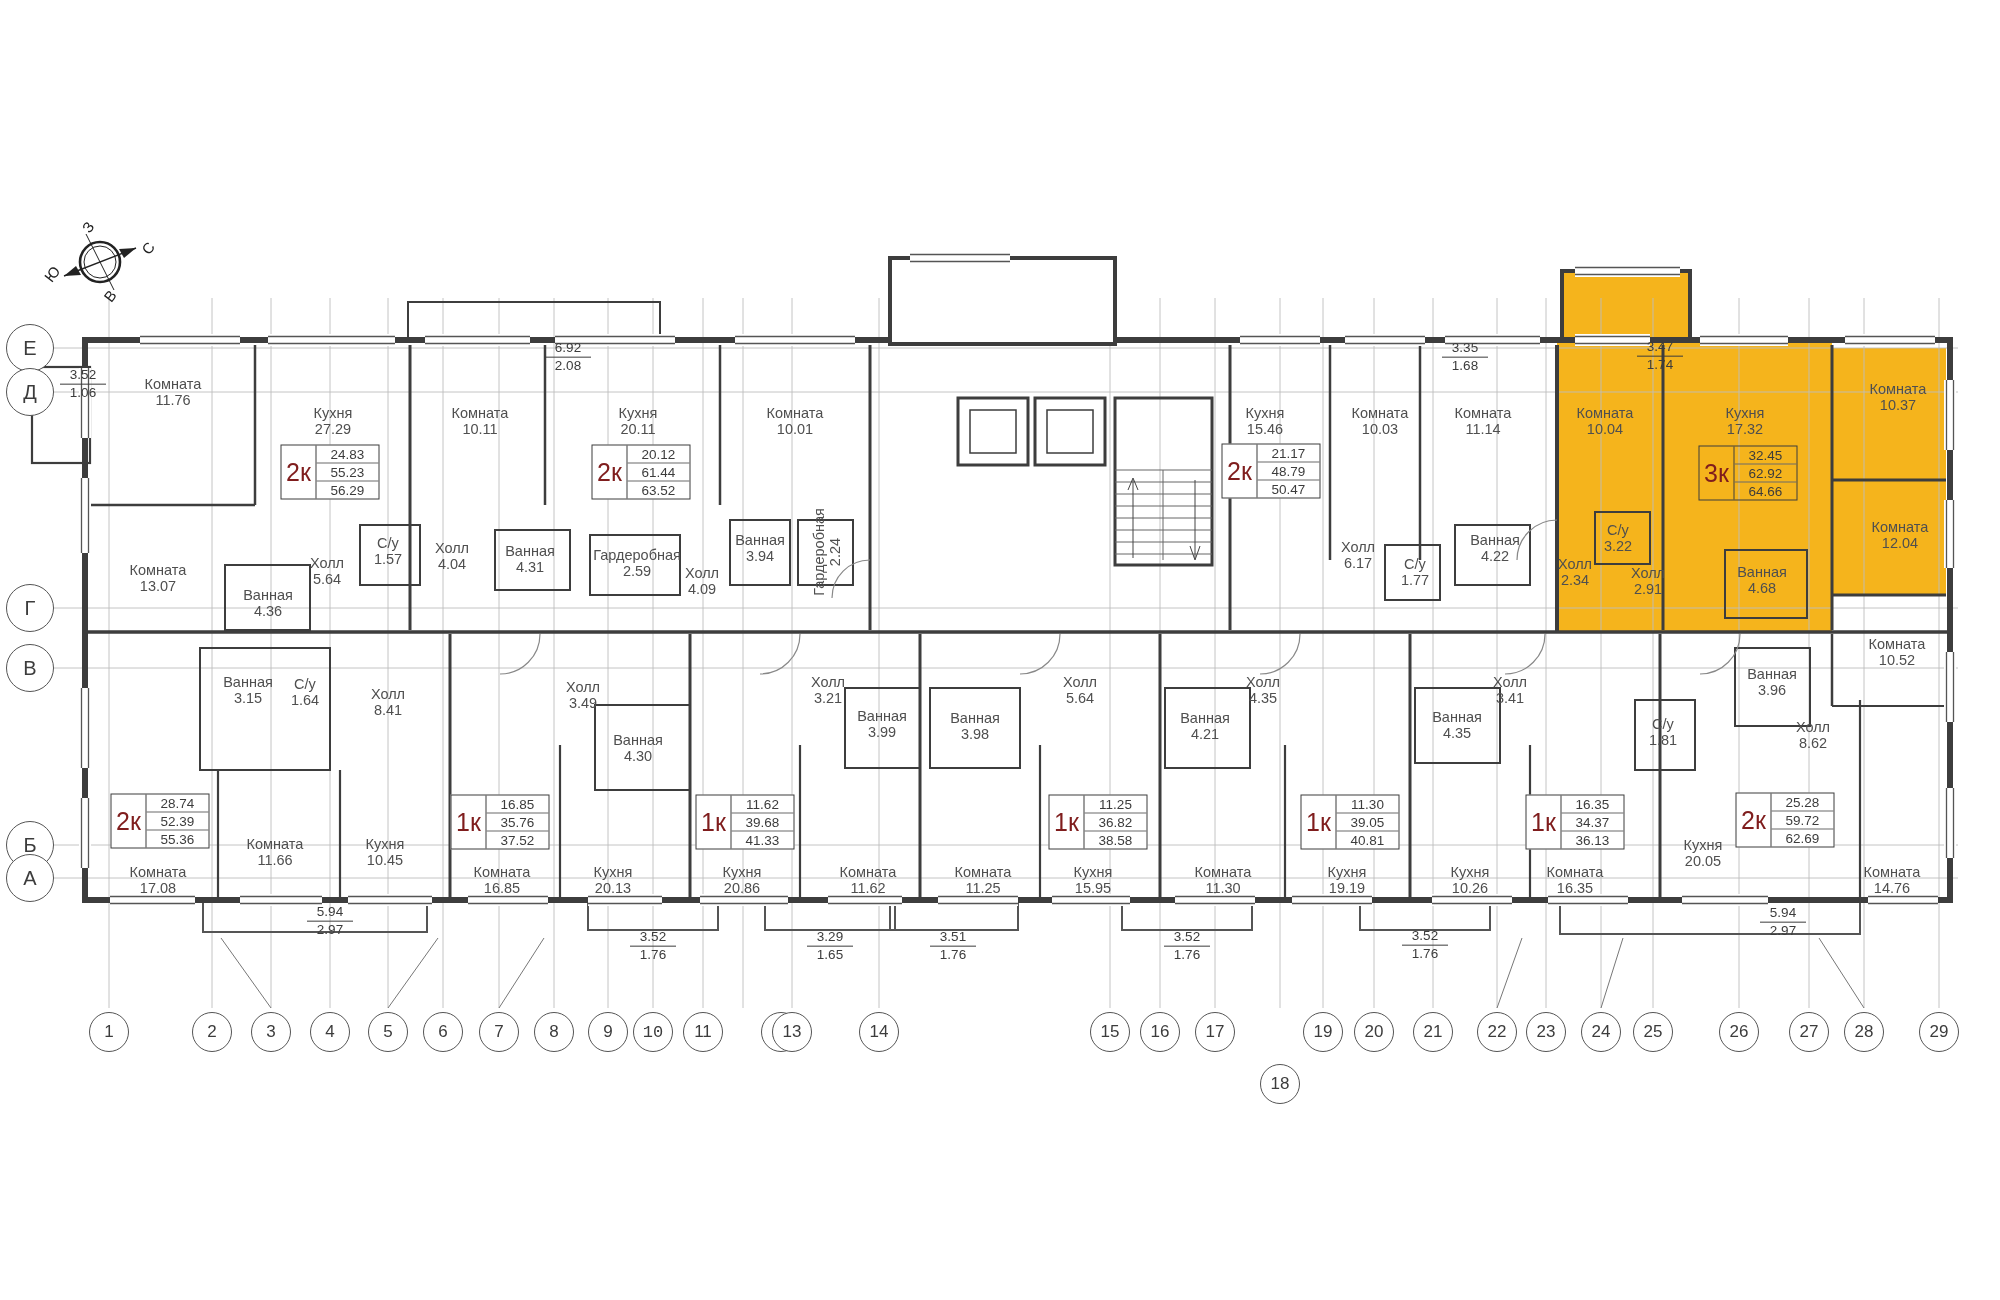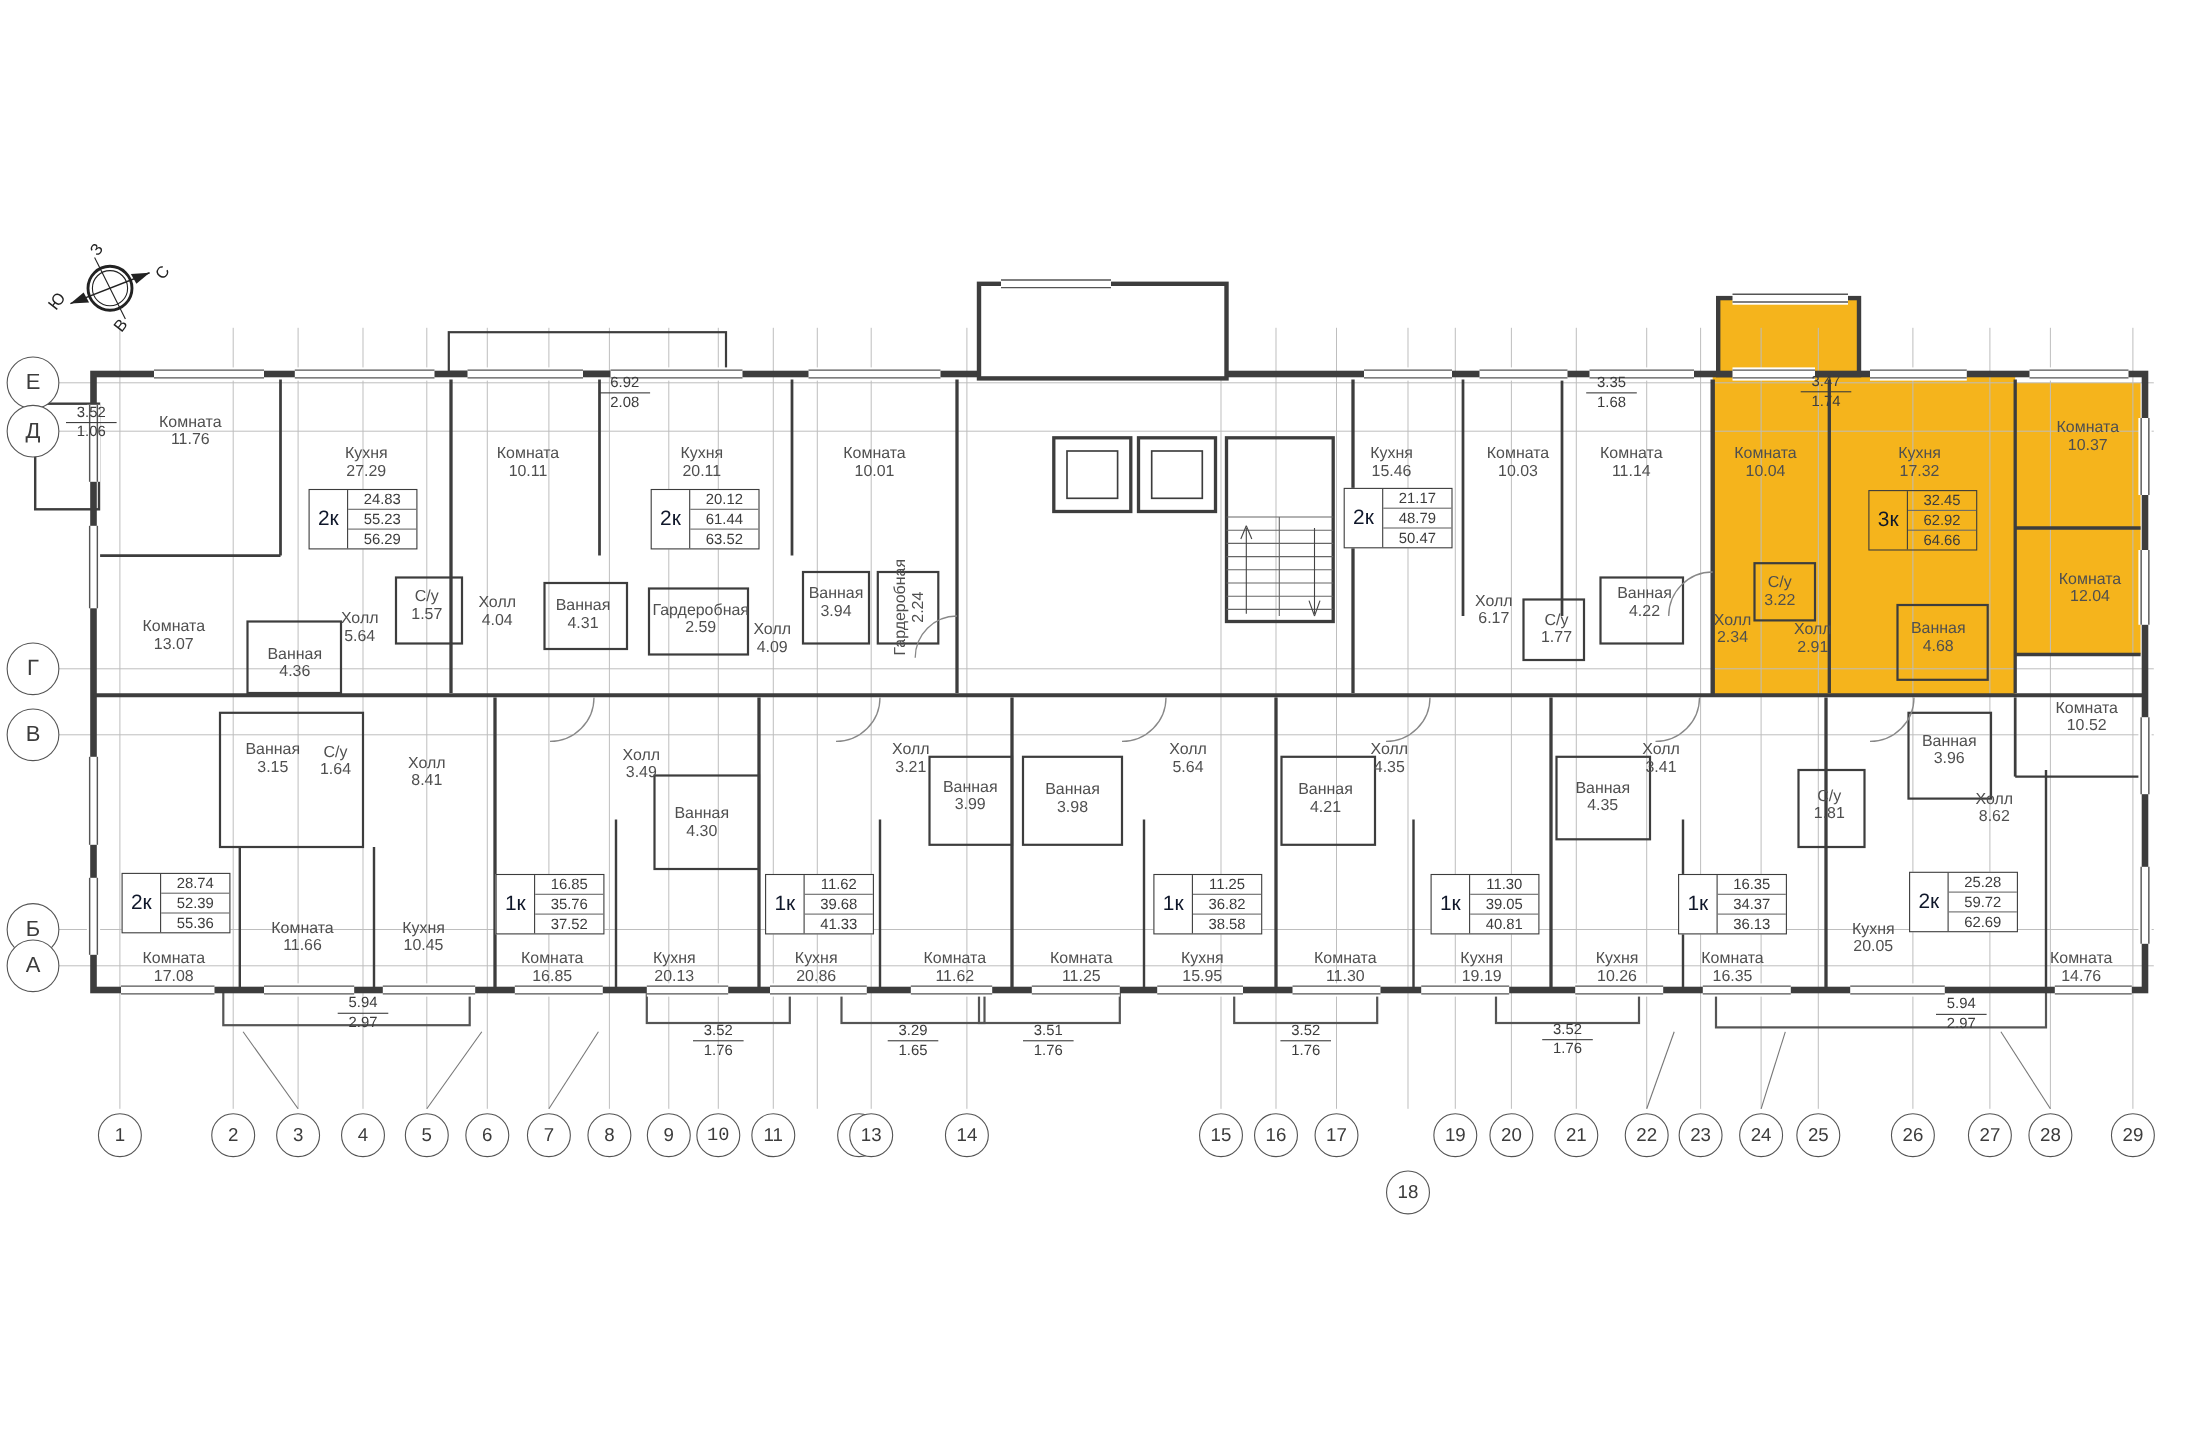--- a/index.html
+++ b/index.html
@@ -6,21 +6,21 @@
   #stage{position:relative;width:2000px;height:1300px;background:#ffffff;overflow:hidden;
          font-family:"Liberation Sans",sans-serif;color:#4a4a4a;}
   #walls{position:absolute;left:0;top:0;}
   .room-label{position:absolute;transform:translate(-50%,-50%);text-align:center;
 .             white-space:nowrap;}
   .room-label{font-size:14.5px;line-height:1.12;color:#4f4f4f;white-space:nowrap;}
   .room-label.rot{transform:translate(-50%,-50%) rotate(-90deg);}
   .apt{position:absolute;transform:translate(-50%,-50%);display:flex;border:1.5px solid #3c3c3c;background:#fff;}
   .apt.hl{background:transparent;}
   .apt-type{width:34px;display:flex;align-items:center;justify-content:center;
-            font-size:19px;color:#0f172a;border-right:1.5px solid #3c3c3c;}
+            font-size:25px;color:#7f1d1d;border-right:1.5px solid #3c3c3c;}
   .apt-vals{display:flex;flex-direction:column;}
   .apt-vals div{width:58px;text-align:center;font-size:13.5px;color:#3c3c3c;
                 padding:1px 2px;border-bottom:1px solid #6a6a6a;}
   .apt-vals div:last-child{border-bottom:none;}
   .dim{position:absolute;transform:translate(-50%,-50%);display:flex;flex-direction:column;
        align-items:center;font-size:13.5px;color:#3c3c3c;line-height:1.1;}
   .dim-line{width:46px;border-top:1.3px solid #3c3c3c;margin:1px 0;}
   .ax-row,.ax-col{position:absolute;border:1.3px solid #555;border-radius:50%;background:#fff;
        display:flex;align-items:center;justify-content:center;color:#3c3c3c;}
   .ax-row{width:46px;height:46px;font-size:20px;transform:translate(-50%,-50%);}

